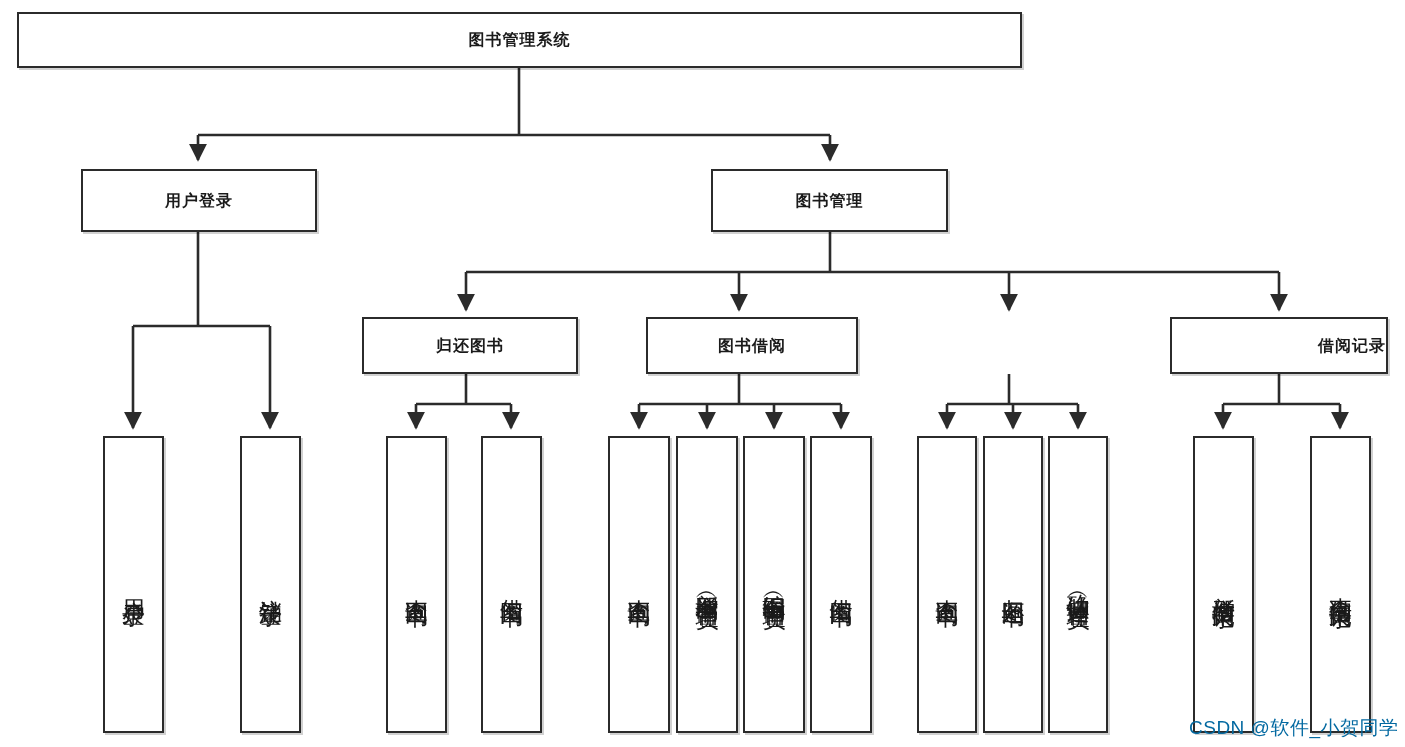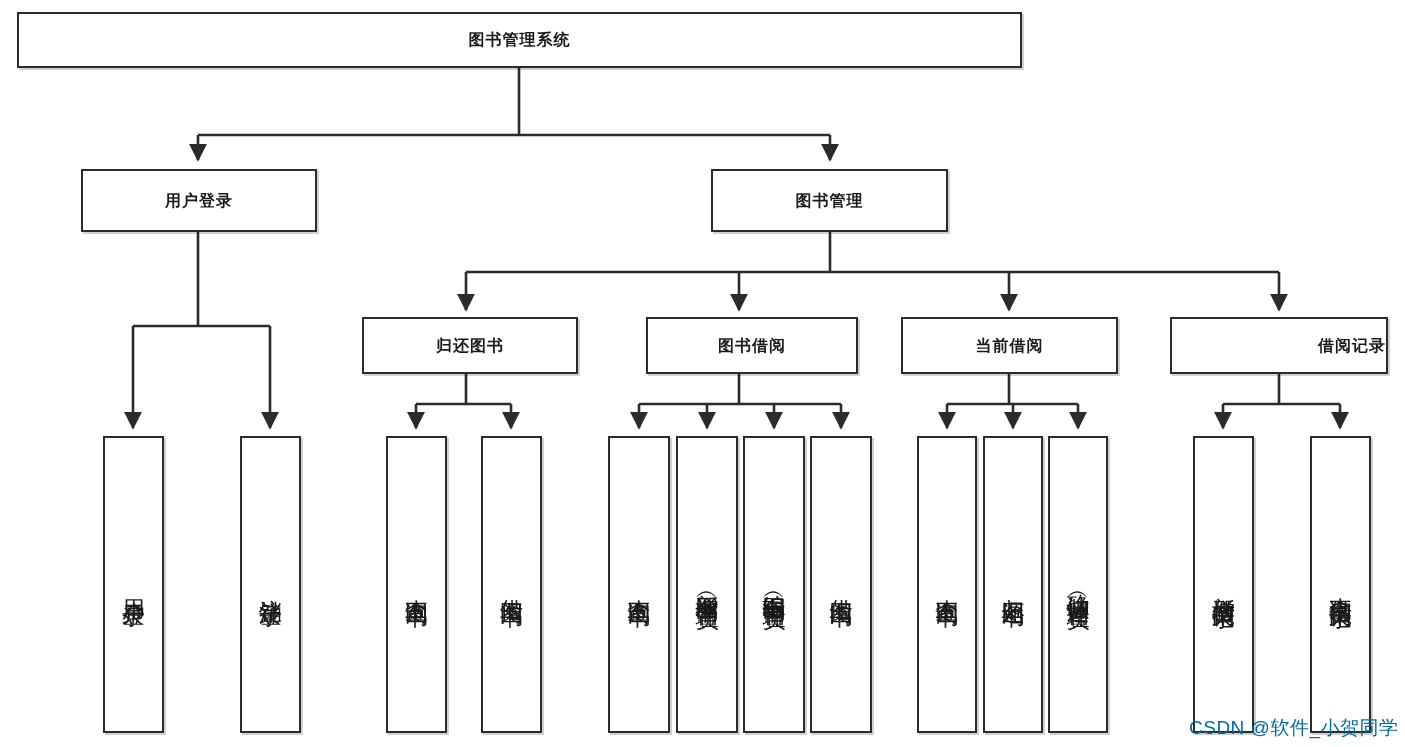--- a/index.html
+++ b/index.html
@@ -130,23 +130,20 @@
   <div class="node horiz" style="left:711px; top:169px; width:237px; height:63px;">
     <span class="txt">图书管理</span>
   </div>
 
   <div class="node horiz" style="left:362px; top:317px; width:216px; height:57px;">
     <span class="txt">归还图书</span>
   </div>
   <div class="node horiz" style="left:634px; top:317px; width:212px; height:57px;margin-left:12px;">
     <span class="txt">图书借阅</span>
   </div>
-  <div class="node horiz" style="left:901px; top:317px; width:217px; height:57px;">
-    <span class="txt">当前借阅</span>
-  </div>
   <div class="node horiz" style="left:1170px; top:317px; width:218px; height:57px;justify-content:flex-end;">
     <span class="txt">借阅记录</span>
   </div>
 
   <div class="node vert" style="left:103px; top:436px; width:61px; height:297px;">
     <span class="txt">用户登录</span>
   </div>
   <div class="node vert" style="left:240px; top:436px; width:61px; height:297px;">
     <span class="txt">注销登录</span>
   </div>

